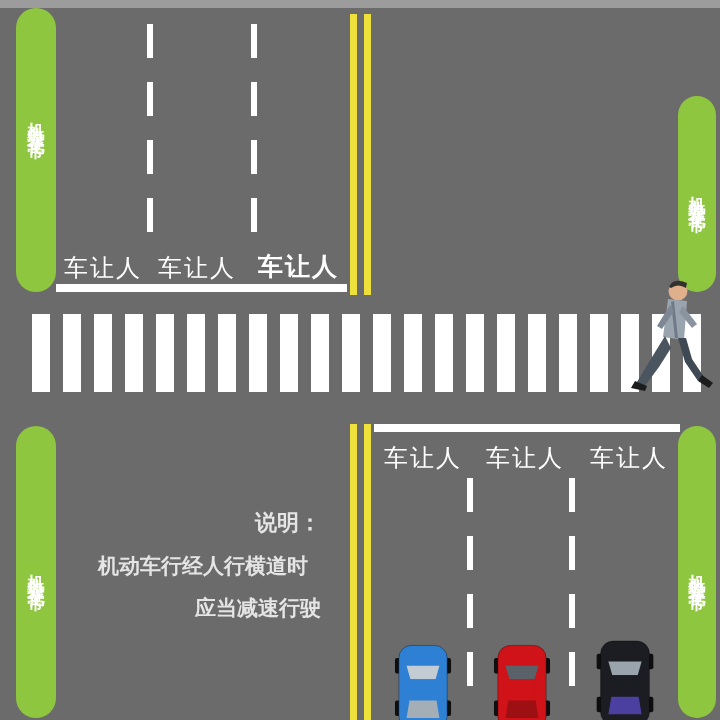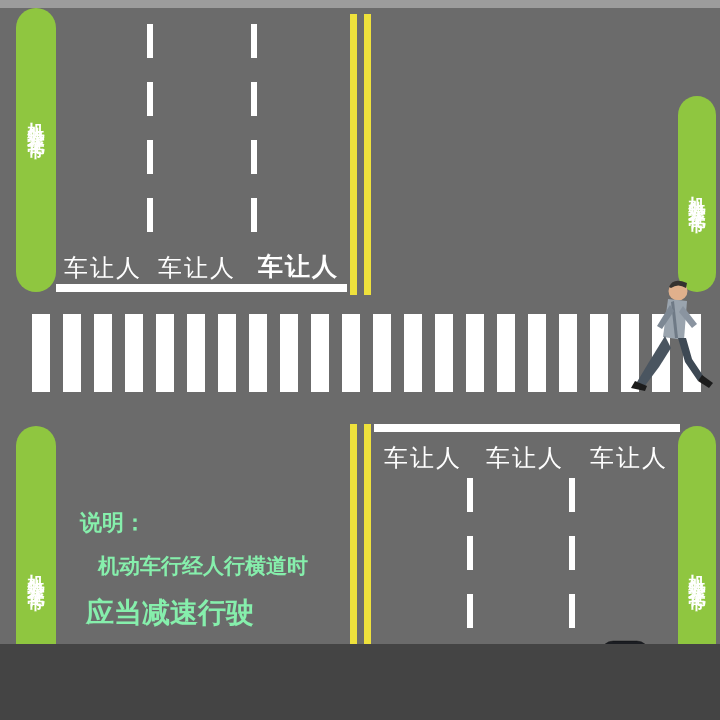--- a/index.html
+++ b/index.html
@@ -2,21 +2,21 @@
 <html><head>
 <meta charset="utf-8">
 <style>
   html,body{margin:0;padding:0;}
   body{
     font-family:"DejaVu Sans", sans-serif;
     background:#444;
   }
   .scene{
     position:relative;
-    width:720px;height:644px;
+    width:720px;height:720px;
     background:#6b6b6b;
     overflow:hidden;
     margin:0 auto;
   }
   .top-strip{
     position:absolute;left:0;top:0;width:720px;height:8px;
     background:#9c9c9c;
   }
   
   .belt{
@@ -80,25 +80,26 @@
   .yb2{left:486px;top:442px;}
   .yb3{left:590px;top:442px;}
   
   .crosswalk{
     position:absolute;left:32px;top:314px;width:670px;height:78px;
     background:repeating-linear-gradient(to right,#ffffff 0 18px,rgba(0,0,0,0) 18px 31px);
   }
   
   .note{
     position:absolute;left:80px;top:508px;
-    color:#86efac;
+    color:#e5e5e5;
+    text-align:right;
   }
   .note .note-title{font-size:22px;font-weight:600;margin:0 0 14px 0;}
   .note .note-line1{font-size:21px;font-weight:600;margin:0 13px 14px 18px;}
-  .note .note-line2{font-size:28px;font-weight:600;margin:0 0 0 6px;}
+  .note .note-line2{font-size:21px;font-weight:600;margin:0 0 0 6px;}
   
   .pedestrian{
     position:absolute;left:628px;top:278px;width:92px;height:122px;
   }
   .car{
     position:absolute;width:58px;height:86px;
   }
   .car.blue{left:394px;top:644px;}
   .car.red{left:493px;top:644px;}
   .car.dark{left:595px;top:640px;width:60px;}

